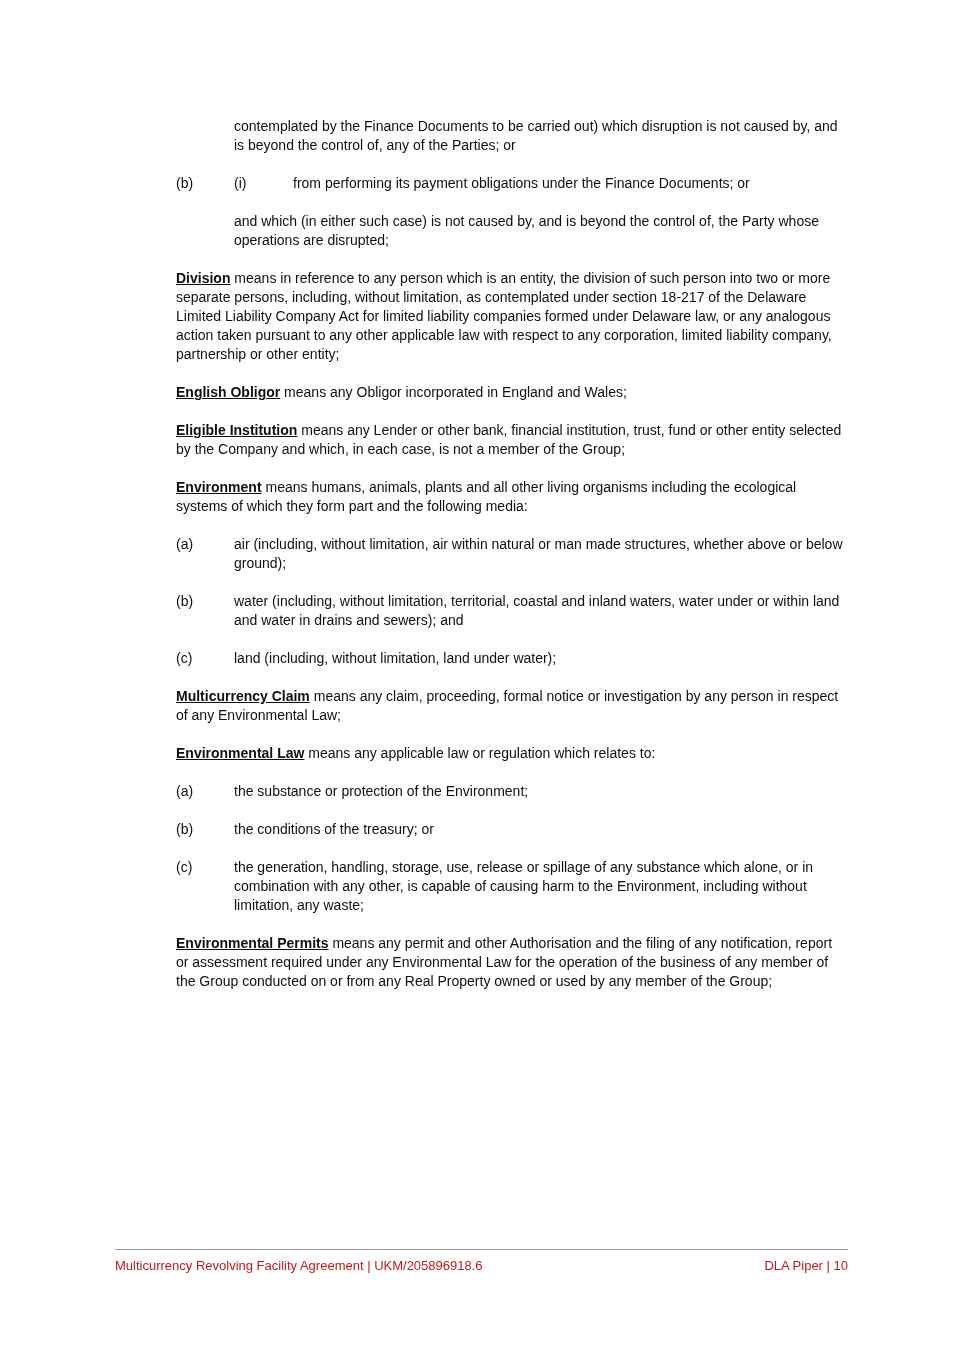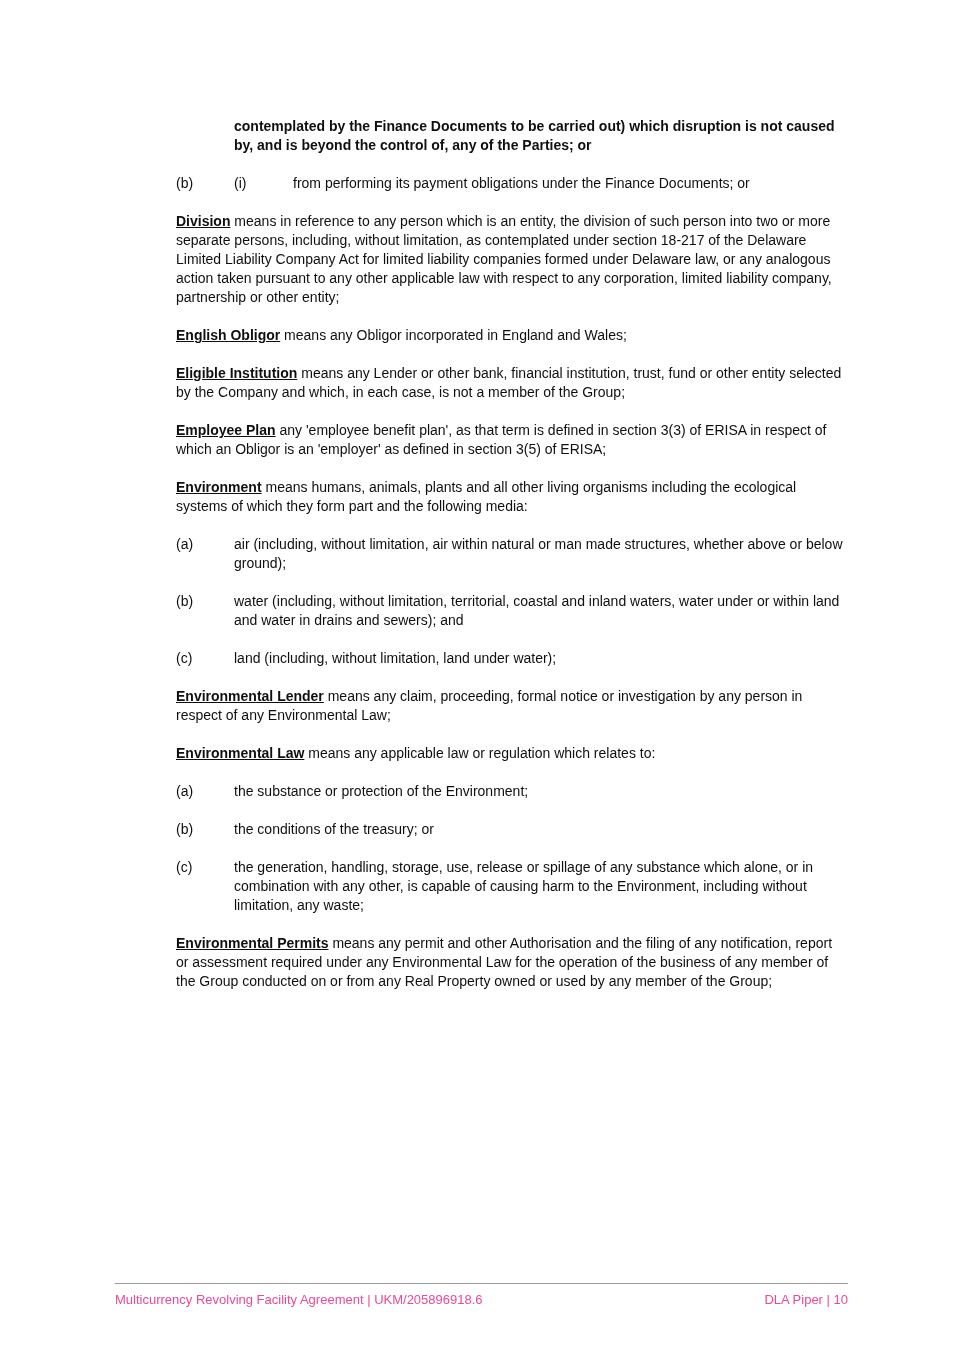--- a/index.html
+++ b/index.html
@@ -22,21 +22,20 @@
     position: absolute;
     left: 176px;
     top: 117px;
     width: 670px;
   }
   .block {
     margin: 0 0 19px 0;
   }
   .para.indent1 {
     padding-left: 58px;
-    font-weight: bold;
   }
   .item {
     position: relative;
   }
   .item.level1 {
     padding-left: 58px;
   }
   .item.level1 > .label {
     position: absolute;
     left: 0;
@@ -51,47 +50,47 @@
     top: 0;
   }
   .def .term {
     font-weight: bold;
     text-decoration: underline;
   }
   .footer {
     position: absolute;
     left: 115px;
     right: 117px;
-    top: 1283px;
+    top: 1249px;
     border-top: 1px solid #9a9a9a;
     padding-top: 8px;
     font-size: 13px;
     line-height: 16px;
     display: flex;
     justify-content: space-between;
-    color: #ec4899;
+    color: #b91c1c;
   }
 </style>
 </head>
 <body>
 
 <div class="page">
   <div class="doc-body" id="doc-body">
       <div class="block para indent1">contemplated by the Finance Documents to be carried out) which disruption is not caused by, and is beyond the control of, any of the Parties; or</div>
       <div class="block item level1"><span class="label">(b)</span></div>
       <div class="block item level2"><span class="label">(i)</span><span>from performing its payment obligations under the Finance Documents; or</span></div>
+      <div class="block para indent1">and which (in either such case) is not caused by, and is beyond the control of, the Party whose operations are disrupted;</div>
       <div class="block def"><span class="term">Division</span><span> means in reference to any person which is an entity, the division of such person into two or more separate persons, including, without limitation, as contemplated under section 18-217 of the Delaware Limited Liability Company Act for limited liability companies formed under Delaware law, or any analogous action taken pursuant to any other applicable law with respect to any corporation, limited liability company, partnership or other entity;</span></div>
       <div class="block def"><span class="term">English Obligor</span><span> means any Obligor incorporated in England and Wales;</span></div>
       <div class="block def"><span class="term">Eligible Institution</span><span> means any Lender or other bank, financial institution, trust, fund or other entity selected by the Company and which, in each case, is not a member of the Group;</span></div>
-      <div class="block def"><span class="term">Employee Plan</span><span> any 'employee benefit plan', as that term is defined in section 3(3) of ERISA in respect of which an Obligor is an 'employer' as defined in section 3(5) of ERISA;</span></div>
       <div class="block def"><span class="term">Environment</span><span> means humans, animals, plants and all other living organisms including the ecological systems of which they form part and the following media:</span></div>
       <div class="block item level1"><span class="label">(a)</span><span>air (including, without limitation, air within natural or man made structures, whether above or below ground);</span></div>
       <div class="block item level1"><span class="label">(b)</span><span>water (including, without limitation, territorial, coastal and inland waters, water under or within land and water in drains and sewers); and</span></div>
       <div class="block item level1"><span class="label">(c)</span><span>land (including, without limitation, land under water);</span></div>
-      <div class="block def"><span class="term">Environmental Lender</span><span> means any claim, proceeding, formal notice or investigation by any person in respect of any Environmental Law;</span></div>
+      <div class="block def"><span class="term">Multicurrency Claim</span><span> means any claim, proceeding, formal notice or investigation by any person in respect of any Environmental Law;</span></div>
       <div class="block def"><span class="term">Environmental Law</span><span> means any applicable law or regulation which relates to:</span></div>
       <div class="block item level1"><span class="label">(a)</span><span>the substance or protection of the Environment;</span></div>
       <div class="block item level1"><span class="label">(b)</span><span>the conditions of the treasury; or</span></div>
       <div class="block item level1"><span class="label">(c)</span><span>the generation, handling, storage, use, release or spillage of any substance which alone, or in combination with any other, is capable of causing harm to the Environment, including without limitation, any waste;</span></div>
       <div class="block def"><span class="term">Environmental Permits</span><span> means any permit and other Authorisation and the filing of any notification, report or assessment required under any Environmental Law for the operation of the business of any member of the Group conducted on or from any Real Property owned or used by any member of the Group;</span></div>
     </div>
   <div class="footer">
     <span>Multicurrency Revolving Facility Agreement | UKM/205896918.6</span>
     <span>DLA Piper | 10</span>
   </div>

